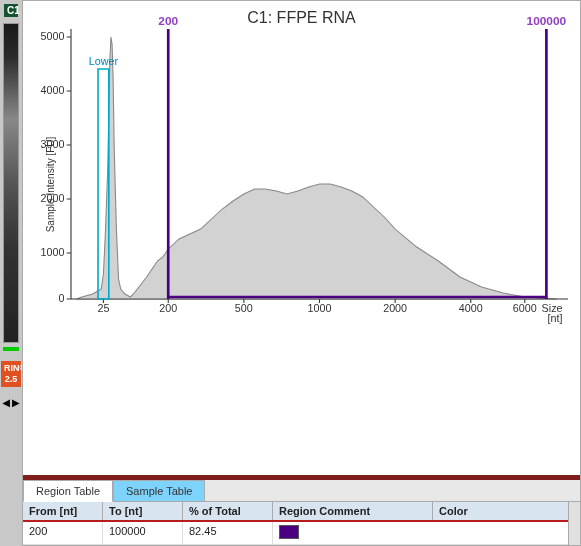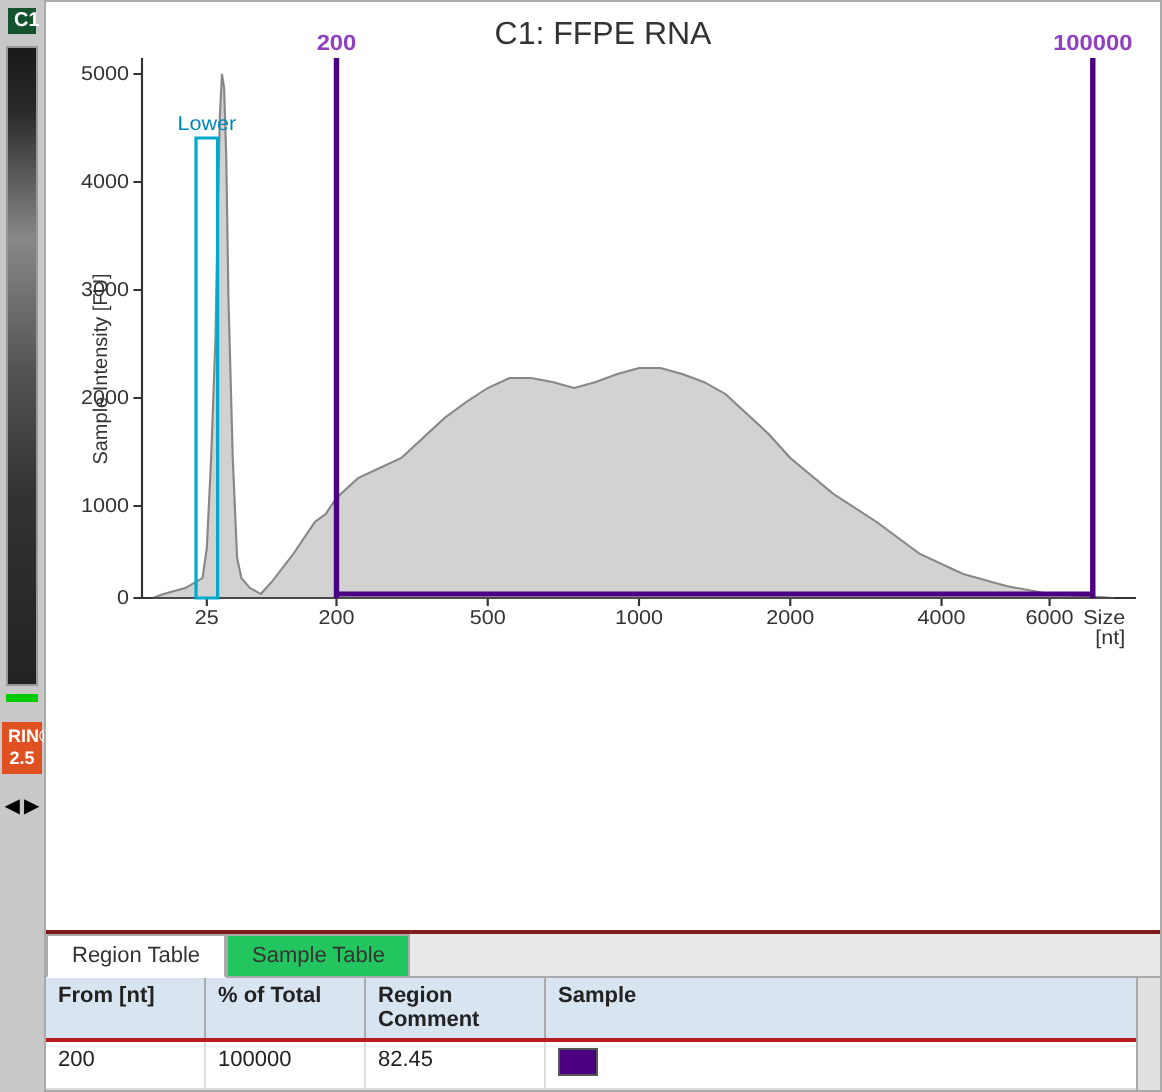--- a/index.html
+++ b/index.html
@@ -85,31 +85,31 @@
     }
     .chart-svg-container {
       position: absolute;
       left: 40px;
       top: 0;
       right: 4px;
       bottom: 30px;
     }
     .tabs-area {
       background: #e8e8e8;
-      border-top: 2px solid #7f1d1d;
+      border-top: 5px solid #7f1d1d;
       padding: 0;
     }
     .tab-row {
       display: flex;
       border-bottom: 1px solid #aaa;
     }
     .tab {
       padding: 4px 12px;
       font-size: 11px;
-      background: #22c55e;
+      background: #7dd3fc;
       border: 1px solid #aaa;
       border-bottom: none;
       cursor: pointer;
       color: #333;
     }
     .tab.active {
       background: white;
       border-bottom: 1px solid white;
       margin-bottom: -1px;
       font-weight: normal;
@@ -260,23 +260,24 @@
         <div class="tab active">Region Table</div>
         <div class="tab">Sample Table</div>
       </div>
     </div>
 
     <div class="table-area">
       <div class="table-with-scroll">
         <div class="table-content">
           <div class="table-header">
             <div class="table-header-cell">From [nt]</div>
+            <div class="table-header-cell">To [nt]</div>
             <div class="table-header-cell">% of Total</div>
             <div class="table-header-cell">Region Comment</div>
-            <div class="table-header-cell">Sample</div>
+            <div class="table-header-cell">Color</div>
           </div>
           <div class="table-row">
             <div class="table-cell">200</div>
             <div class="table-cell">100000</div>
             <div class="table-cell">82.45</div>
             <div class="table-cell">
               <span class="color-swatch" style="background:#4b0082;"></span>
             </div>
           </div>
         </div>

